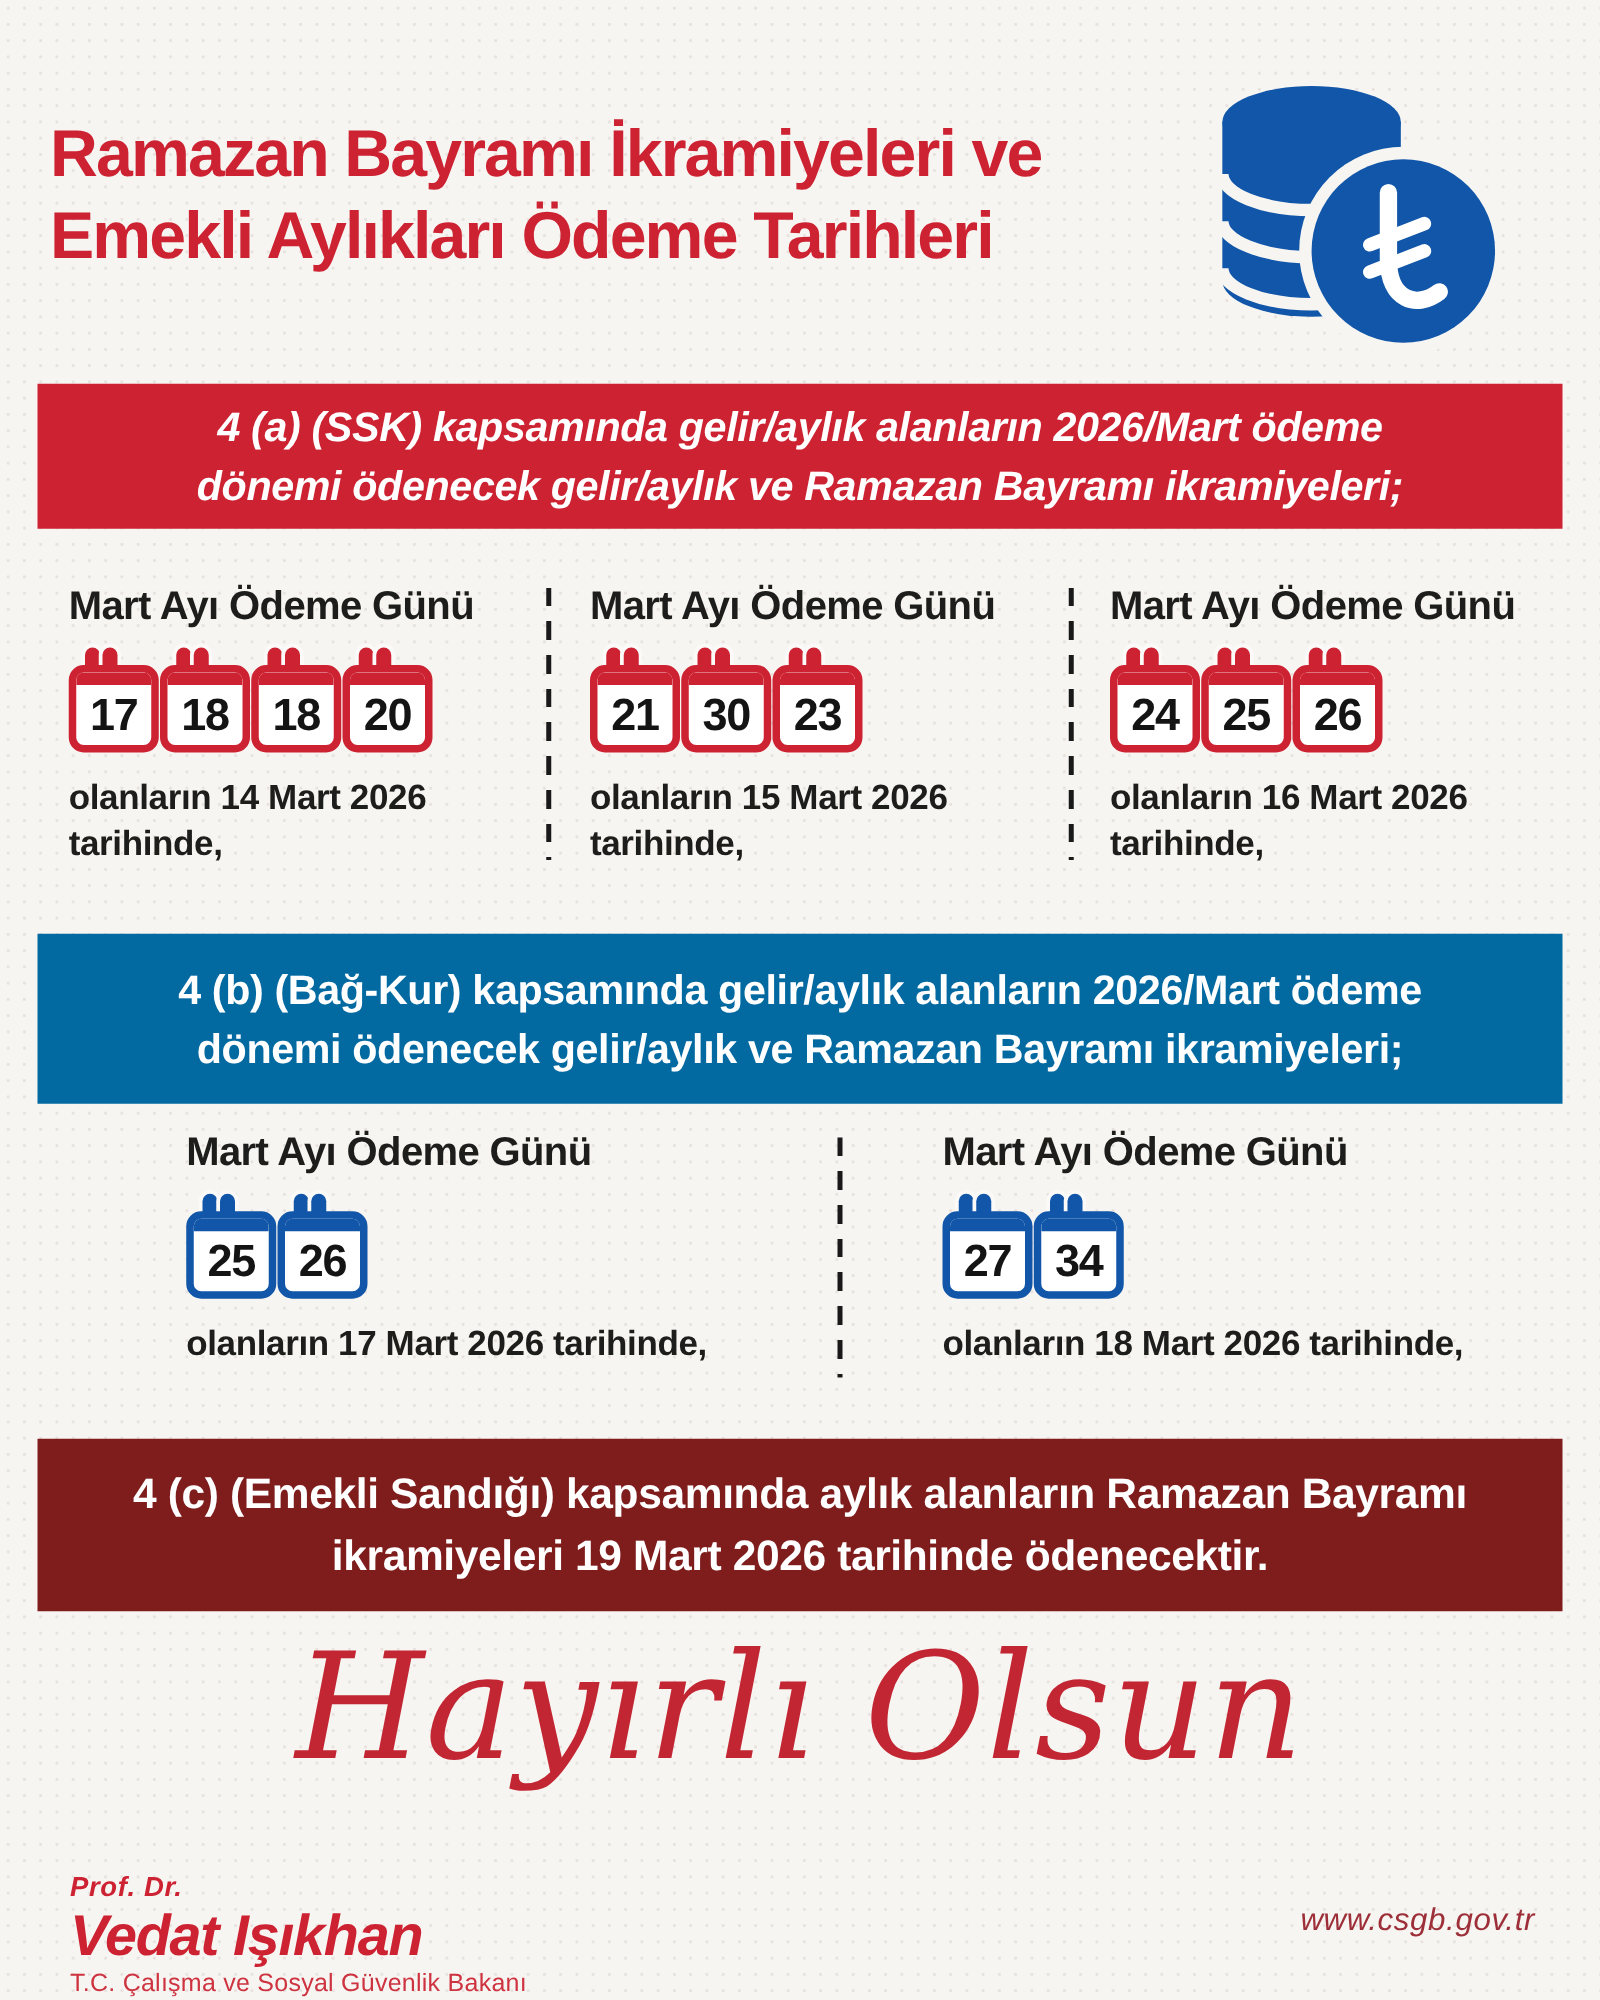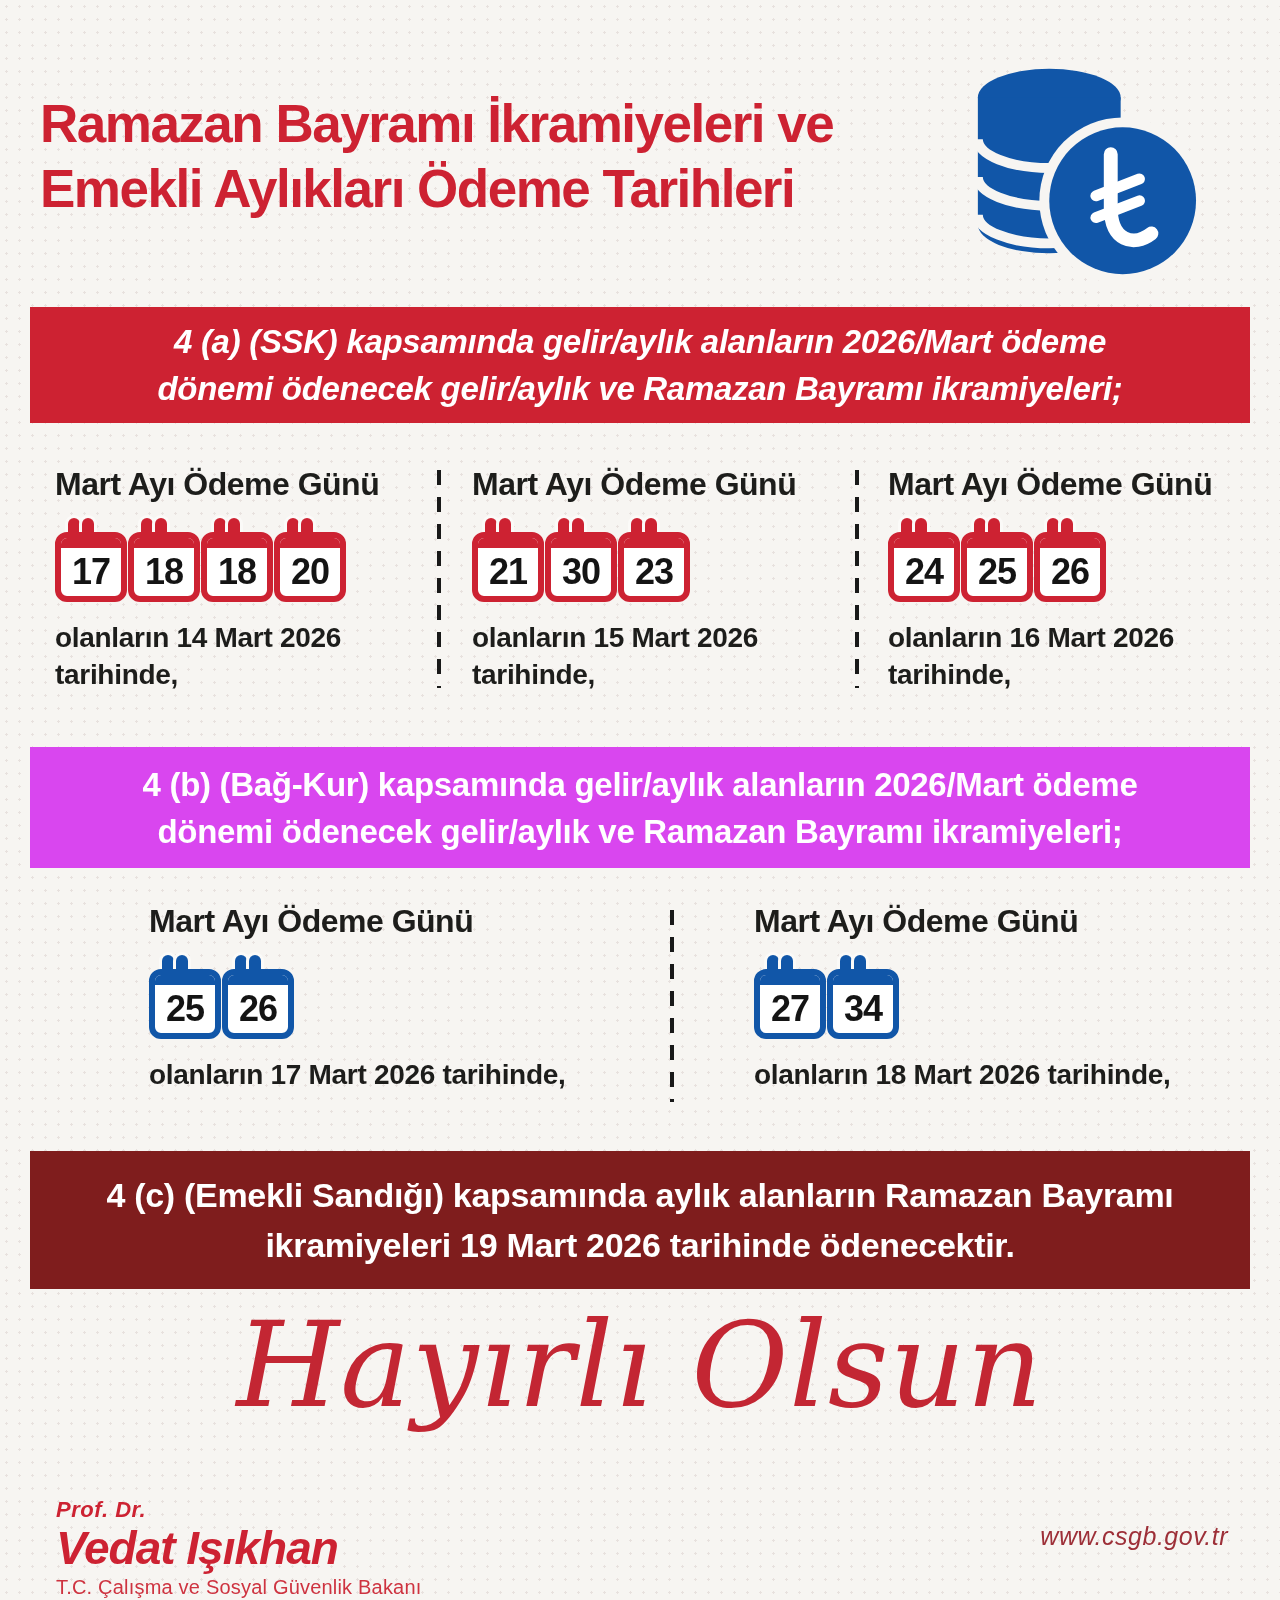--- a/index.html
+++ b/index.html
@@ -21,21 +21,21 @@
   }
 
   
   .banner{
     left:30px;width:1220px;
     display:flex;flex-direction:column;justify-content:center;align-items:center;
     color:#fff;font-weight:700;text-align:center;
     font-size:33px;line-height:47px;letter-spacing:-0.3px;
   }
   .banner-red{top:307px;height:116px;background:#cd2232;font-style:italic;}
-  .banner-blue{top:747px;height:121px;background:#d946ef;}
+  .banner-blue{top:747px;height:136px;background:#0369a1;}
   .banner-teal{top:1151px;height:138px;background:#7f1d1d;font-size:34px;line-height:50px;}
 
   
   .col{display:flex;flex-direction:column;}
   .group-heading{font-size:32px;font-weight:800;letter-spacing:-0.5px;margin-bottom:15px;white-space:nowrap;}
   .cal-row{display:flex;gap:21px;}
   .group-note{font-size:28px;font-weight:700;line-height:37px;margin-top:17px;letter-spacing:-0.3px;}
 
   
   .cal{position:relative;width:52px;height:84px;--c:#cd2232;}

